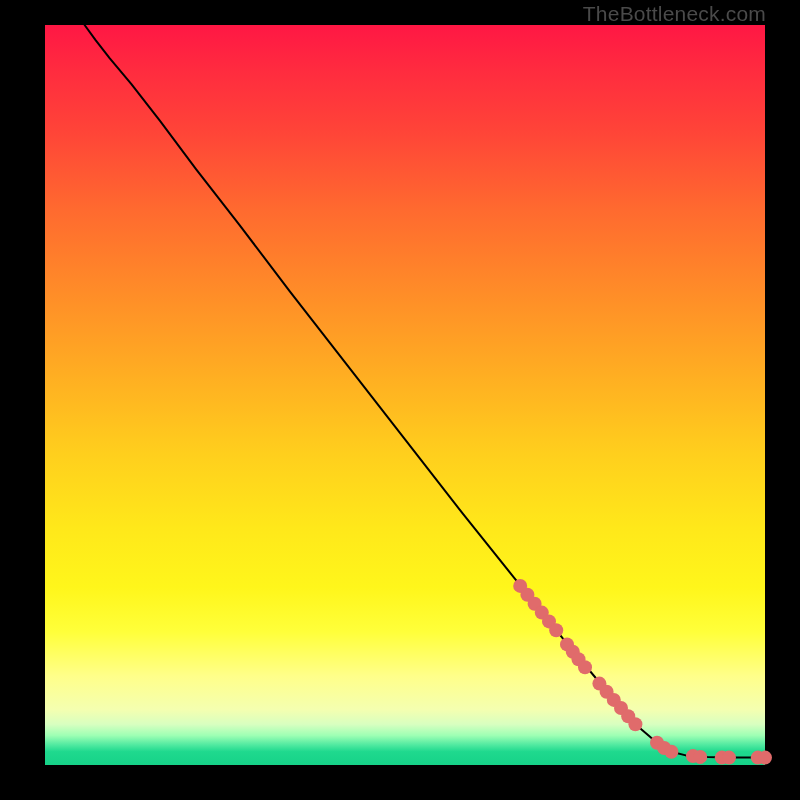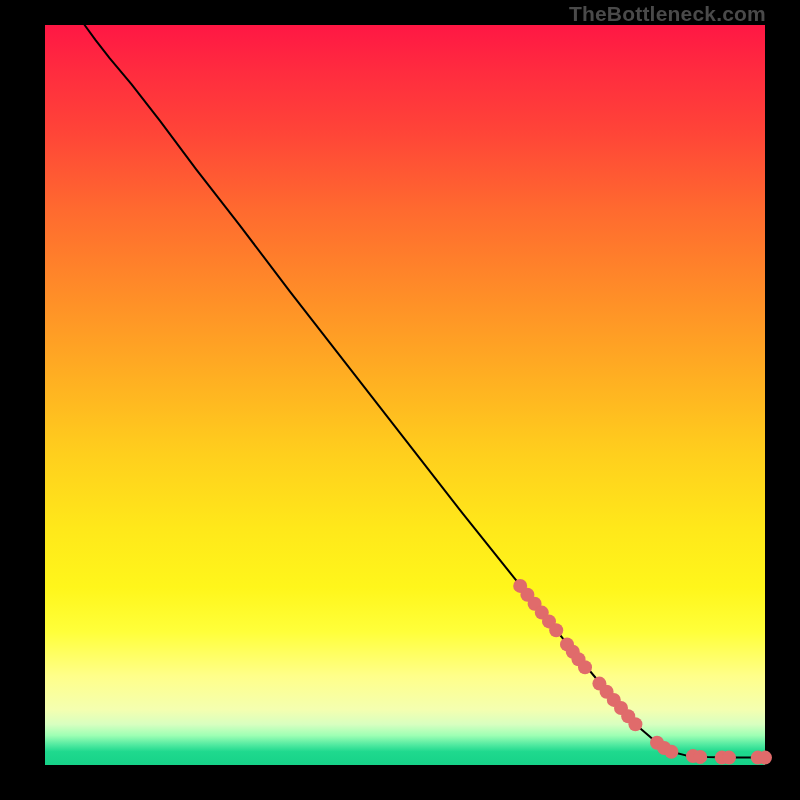--- a/index.html
+++ b/index.html
@@ -52,21 +52,21 @@
     width: 720px;
     height: 740px;
     overflow: visible;
   }
   .watermark {
     position: absolute;
     top: 2px;
     right: 34px;
     color: #4a4a4a;
     font-size: 21px;
-    font-weight: 700;
+    font-weight: 400;
     letter-spacing: 0.2px;
     pointer-events: none;
   }
 </style>
 </head>
 <body>
 
 <div class="frame">
   <div class="plot">
     <svg class="curve" viewBox="0 0 720 740" preserveAspectRatio="none">

